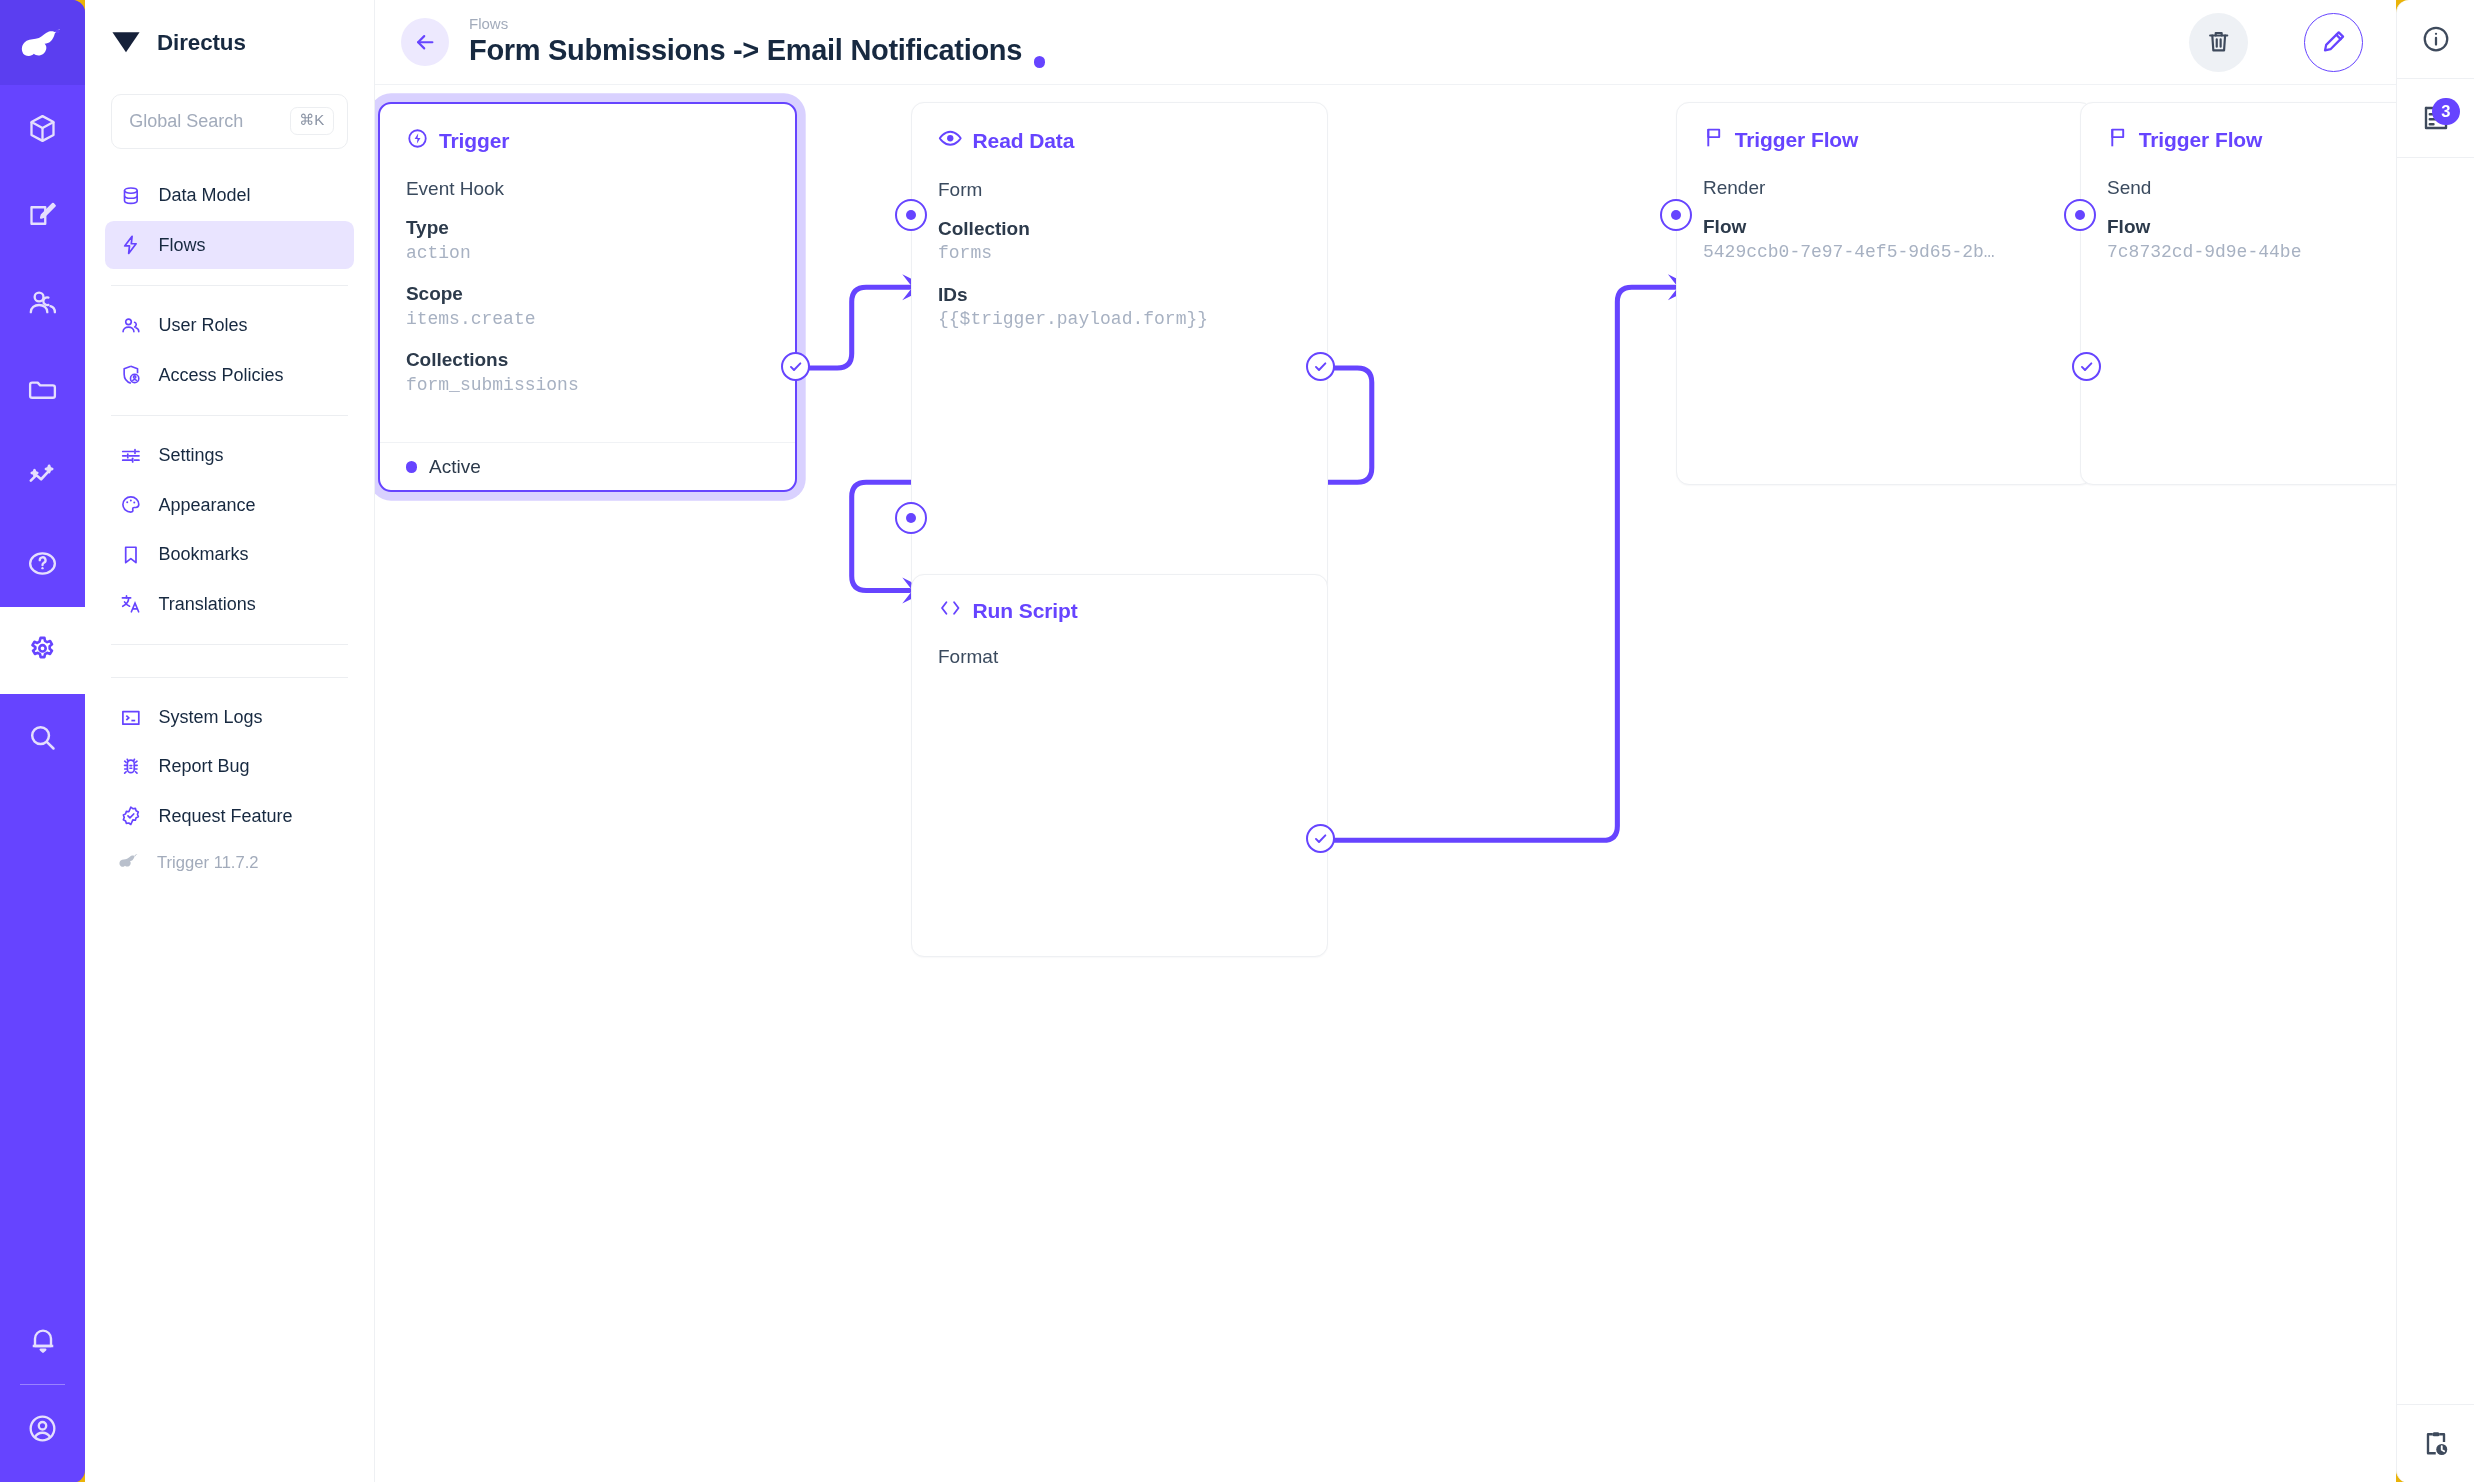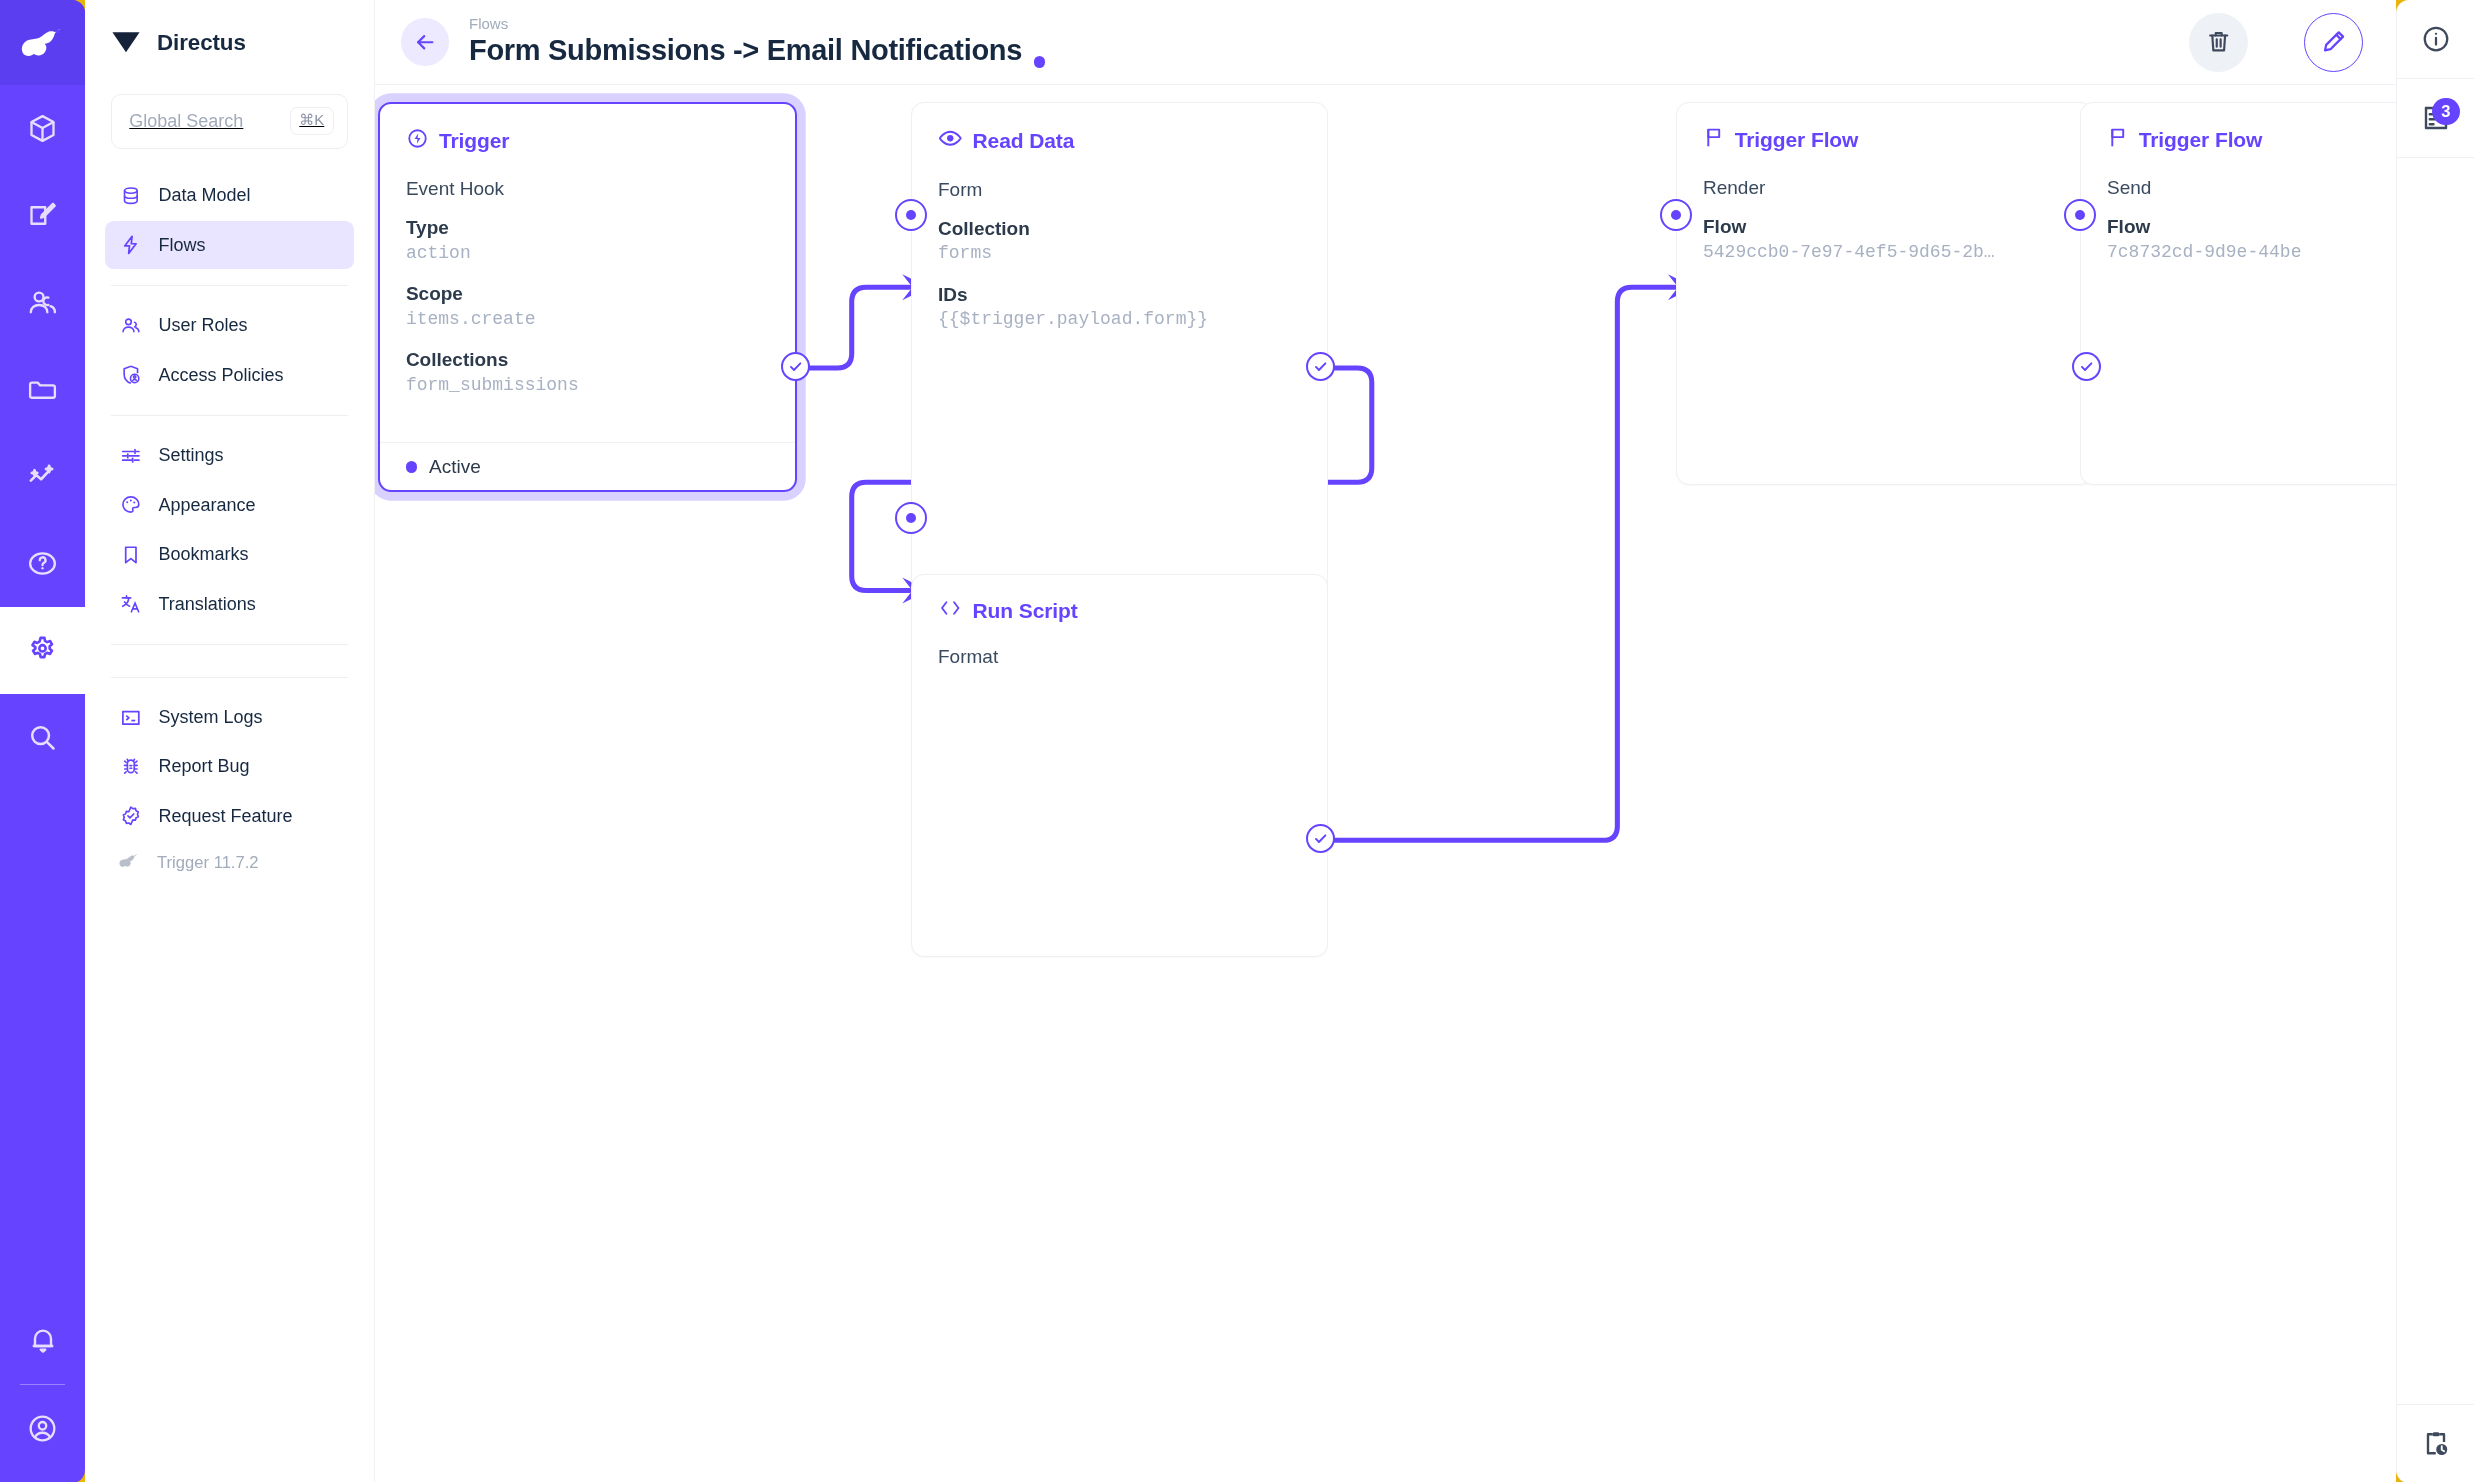--- a/index.html
+++ b/index.html
@@ -58,21 +58,21 @@
   }
   .sidebar-brand {
     height: 85px;
     display: flex; align-items: center;
     padding-left: 26px;
     gap: 16px;
   }
   .brand-name {
     font-size: 22.4px; font-weight: 600; color: #172940; letter-spacing: -0.1px;
   }
-  .search-wrap { padding: 8.7px 26px 0 26px; text-decoration: underline; }
+  .search-wrap { padding: 8.7px 26px 0 26px; }
   .search-box {
     height: 55px;
     border: 1.4px solid #eceef1;
     border-radius: 10px;
     display: flex; align-items: center; justify-content: space-between;
     padding: 0 13px 0 17.3px;
     cursor: text;
   }
   .search-ph { font-size: 18px; color: #a2abbb; }
   .search-kbd {

